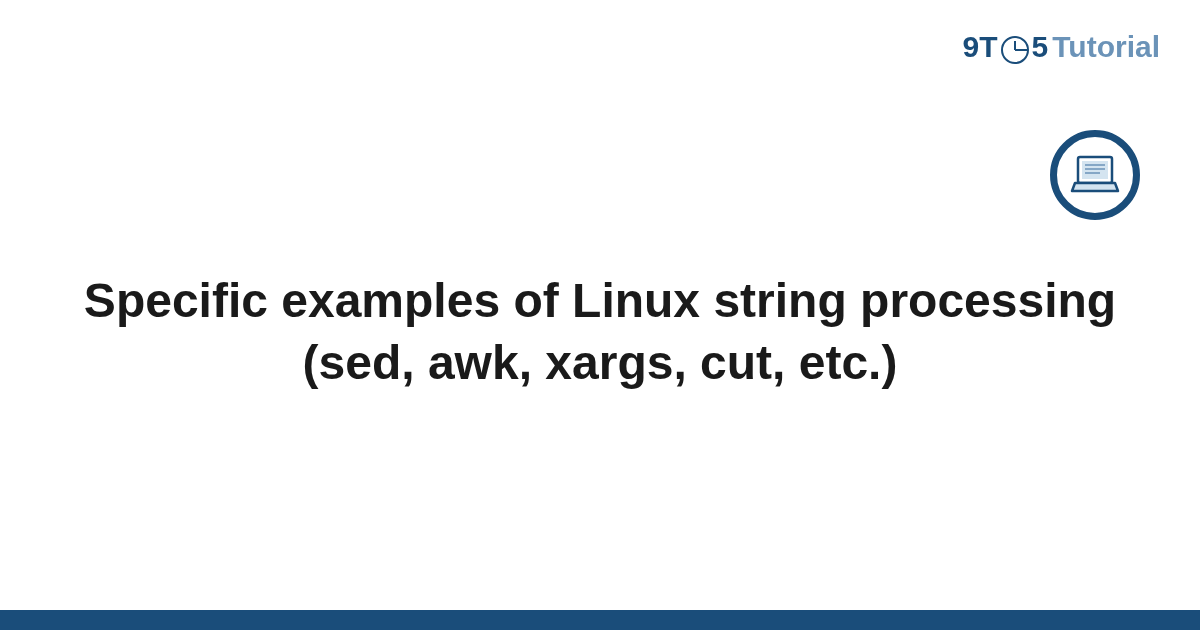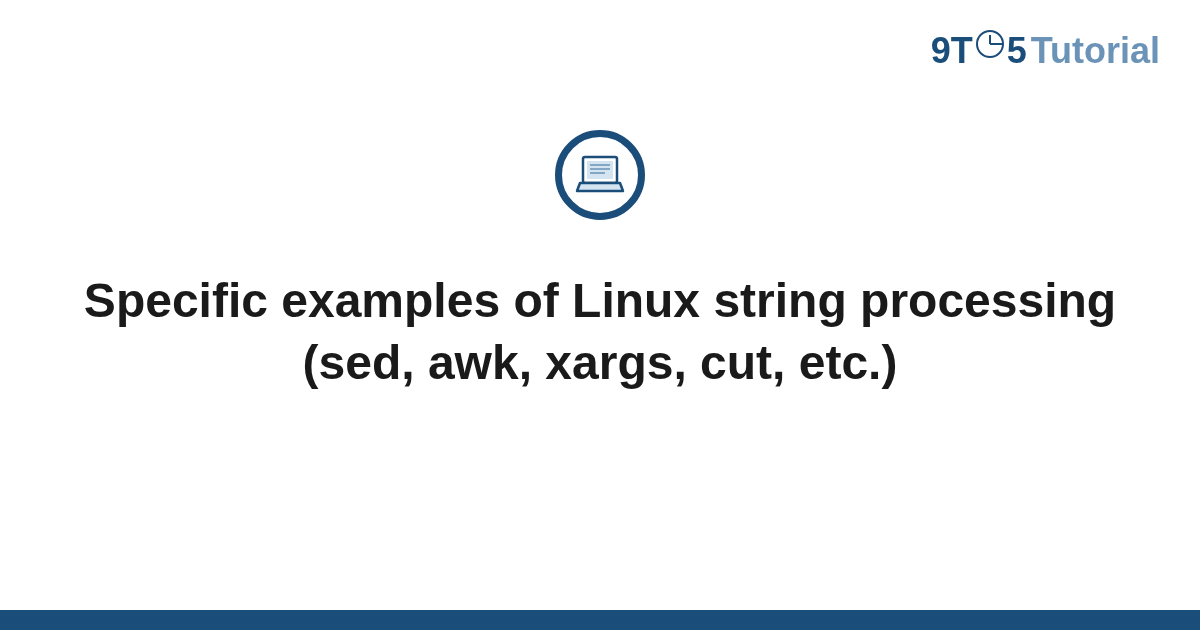--- a/index.html
+++ b/index.html
@@ -12,25 +12,25 @@
       height: 630px;
       background: #ffffff;
       font-family: Arial, Helvetica, sans-serif;
       position: relative;
       overflow: hidden;
     }
     .logo {
       position: absolute;
       top: 30px;
       right: 40px;
-      font-size: 36px;
+      font-size: 30px;
       font-weight: 500;
       color: #1a4d7a;
       display: flex;
-      align-items: flex-start;
+      align-items: flex-end;
       gap: 2px;
     }
     .logo-9t {
       font-weight: 600;
     }
     .logo-clock {
       display: inline-flex;
       width: 28px;
       height: 28px;
       border: 2.5px solid #1a4d7a;
@@ -69,21 +69,21 @@
       color: #6b93b8;
       margin-left: 2px;
     }
     .content {
       position: absolute;
       top: 130px;
       left: 0;
       right: 0;
       display: flex;
       flex-direction: column;
-      align-items: center;
+      align-items: flex-end;
       padding: 0 60px;
     }
     .icon-circle {
       width: 90px;
       height: 90px;
       border: 7px solid #1a4d7a;
       border-radius: 50%;
       display: flex;
       align-items: center;
       justify-content: center;

